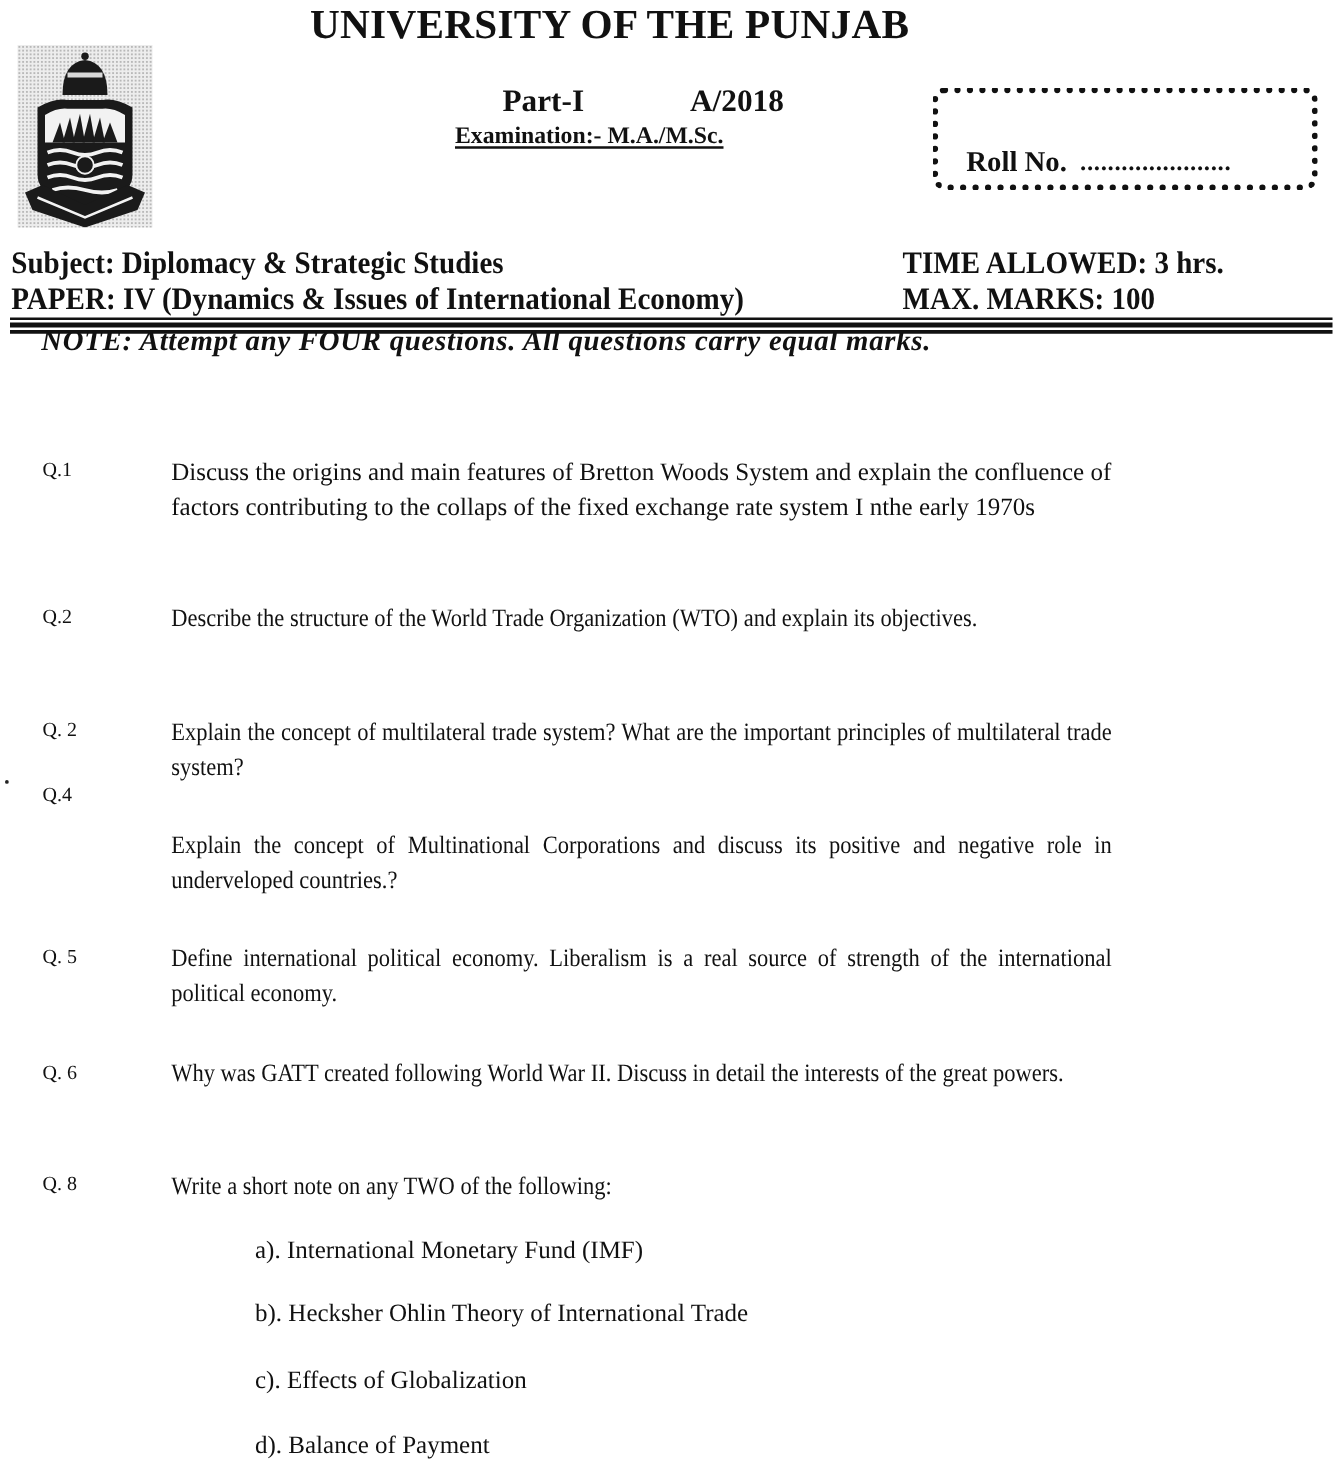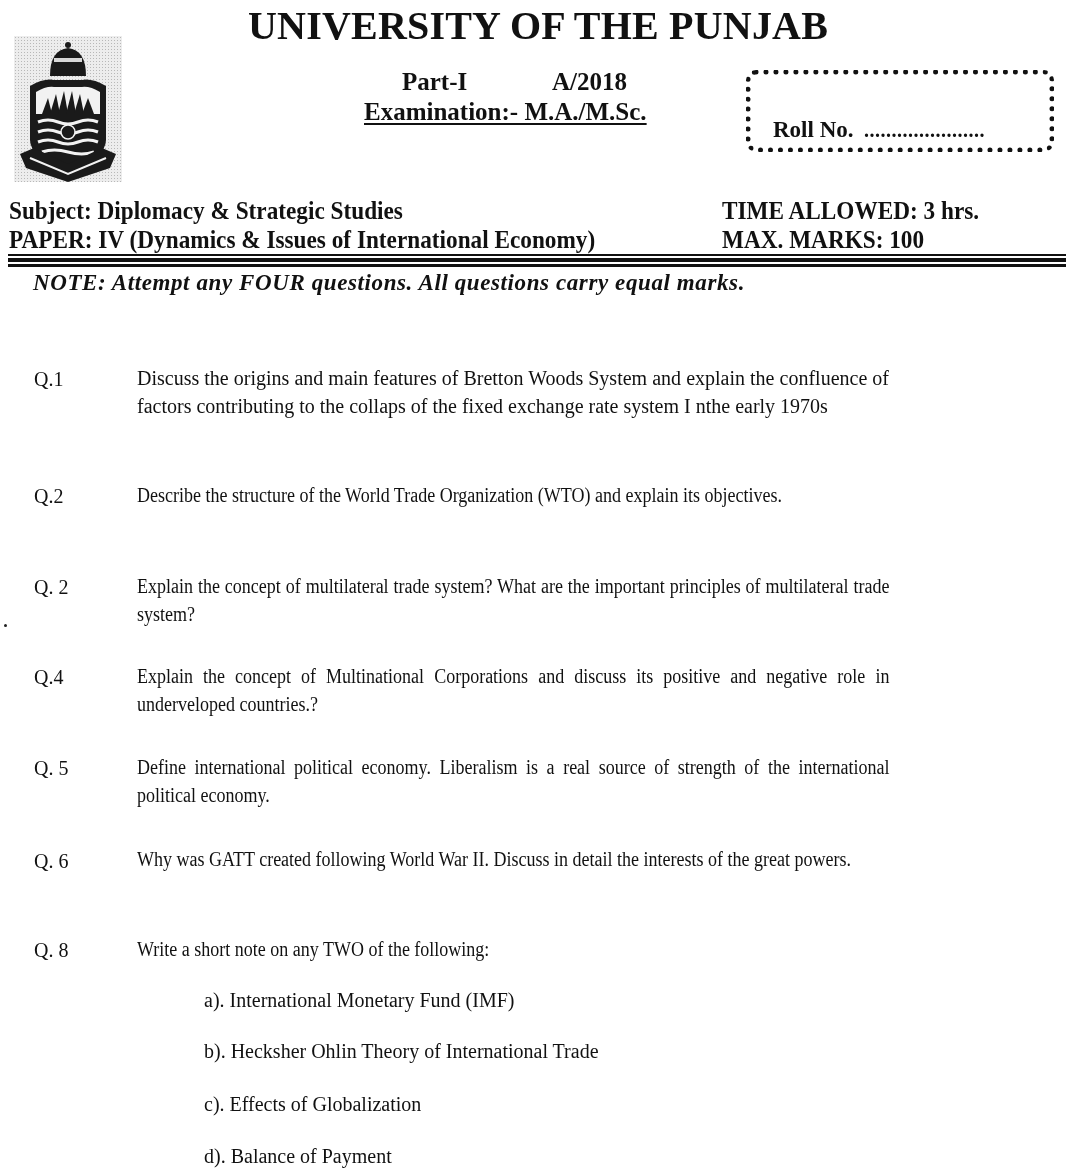--- a/index.html
+++ b/index.html
@@ -2,52 +2,52 @@
 <html><head>
   <meta charset="utf-8">
   <style>
     * { margin: 0; padding: 0; box-sizing: border-box; }
     html, body { width: 1074px; height: 1173px; background: #ffffff; overflow: hidden; }
     body { position: relative; font-family: "Liberation Serif", serif; color: #111111; }
 
     .abs { position: absolute; white-space: nowrap; }
 
     
-    .univ-title { left: 248px; top: 2px; font-size: 40px; font-weight: bold; letter-spacing: 0.2px; }
+    .univ-title { left: 248px; top: 2px; font-size: 33px; font-weight: bold; letter-spacing: 0.2px; }
     .logo { left: 14px; top: 36px; width: 108px; height: 146px;
       background-color: #ededed;
       background-image: radial-gradient(#b8b8b8 0.7px, transparent 0.8px);
       background-size: 3px 3px; }
     .logo svg { width: 108px; height: 146px; display: block; }
 
     .part { left: 402px; top: 68px; font-size: 25px; font-weight: bold; text-align: right; }
     .session { left: 552px; top: 68px; font-size: 25px; font-weight: bold; }
-    .exam { left: 364px; top: 98px; font-size: 25px; font-weight: bold; text-decoration: underline; text-decoration-thickness: 2px; text-underline-offset: 3px; }
+    .exam { left: 364px; top: 98px; font-size: 19px; font-weight: bold; text-decoration: underline; text-decoration-thickness: 2px; text-underline-offset: 3px; }
 
     .roll-box { left: 746px; top: 70px; width: 308px; height: 82px;
       border: 5px dotted #111111; border-radius: 10px; }
     .roll-label { left: 22px; top: 42px; font-size: 23px; font-weight: bold; position: absolute; white-space: nowrap; }
     .roll-dots { left: 113px; top: 44px; font-size: 20px; font-weight: bold; position: absolute; white-space: nowrap; letter-spacing: 0.5px; }
 
     
     .subject { left: 9px; top: 197px; font-size: 25px; font-weight: bold; transform: scaleX(0.93); transform-origin: left; }
     .paper { left: 9px; top: 226px; font-size: 25px; font-weight: bold; transform: scaleX(0.93); transform-origin: left; }
     .time { left: 722px; top: 197px; font-size: 25px; font-weight: bold; transform: scaleX(0.93); transform-origin: left; }
     .marks { left: 722px; top: 226px; font-size: 25px; font-weight: bold; transform: scaleX(0.93); transform-origin: left; }
 
     .rule { left: 8px; top: 254px; width: 1058px; height: 13px; }
     .rule div { position: absolute; left: 0; right: 0; background: #111111; }
     .r1 { top: 0; height: 2px; }
     .r2 { top: 4px; height: 4px; }
     .r3 { top: 10px; height: 3px; }
 
-    .note { left: 33px; top: 270px; font-size: 23px; font-weight: 900; font-style: italic; letter-spacing: 0.6px; }
+    .note { left: 33px; top: 260px; font-size: 23px; font-weight: 900; font-style: italic; letter-spacing: 0.6px; }
 
     
-    .qnum { left: 34px; font-size: 20px; }
+    .qnum { left: 34px; font-size: 16px; }
     .qtext { left: 137px; width: 752px; font-size: 20px; line-height: 28px; white-space: normal; text-align: justify; }
     .qtext.narrow { transform: scaleX(0.9); transform-origin: left; width: 836px; }
     .sub { left: 204px; font-size: 20px; }
 
     .stray-dot { width: 3px; height: 3px; background: #222; border-radius: 50%; }
   </style>
 </head>
 <body>
 
 <div class="abs univ-title">UNIVERSITY OF THE PUNJAB</div>
@@ -109,21 +109,21 @@
 <div class="abs qnum" style="top:368px">Q.1</div>
 <div class="abs qtext" style="top:364px">Discuss the origins and main features of Bretton Woods System and explain the confluence of factors contributing to the collaps of the fixed exchange rate system I nthe early 1970s</div>
 
 <div class="abs qnum" style="top:485px">Q.2</div>
 <div class="abs qtext narrow" style="top:481px">Describe the structure of the World Trade Organization (WTO) and explain its objectives.</div>
 
 <div class="abs qnum" style="top:576px">Q. 2</div>
 <div class="abs qtext narrow" style="top:572px">Explain the concept of multilateral trade system? What are the important principles of multilateral trade system?</div>
 <div class="abs stray-dot" style="left:4px; top:624px"></div>
 
-<div class="abs qnum" style="top:666px">Q.4</div>
+<div class="abs qnum" style="top:628px">Q.4</div>
 <div class="abs qtext narrow" style="top:662px">Explain the concept of Multinational Corporations and discuss its positive and negative role in underveloped countries.?</div>
 
 <div class="abs qnum" style="top:757px">Q. 5</div>
 <div class="abs qtext narrow" style="top:753px">Define international political economy. Liberalism is a real source of strength of the international political economy.</div>
 
 <div class="abs qnum" style="top:850px">Q. 6</div>
 <div class="abs qtext narrow" style="top:845px">Why was GATT created following World War II. Discuss in detail the interests of the great powers.</div>
 
 <div class="abs qnum" style="top:939px">Q. 8</div>
 <div class="abs qtext narrow" style="top:935px">Write a short note on any TWO of the following:</div>

